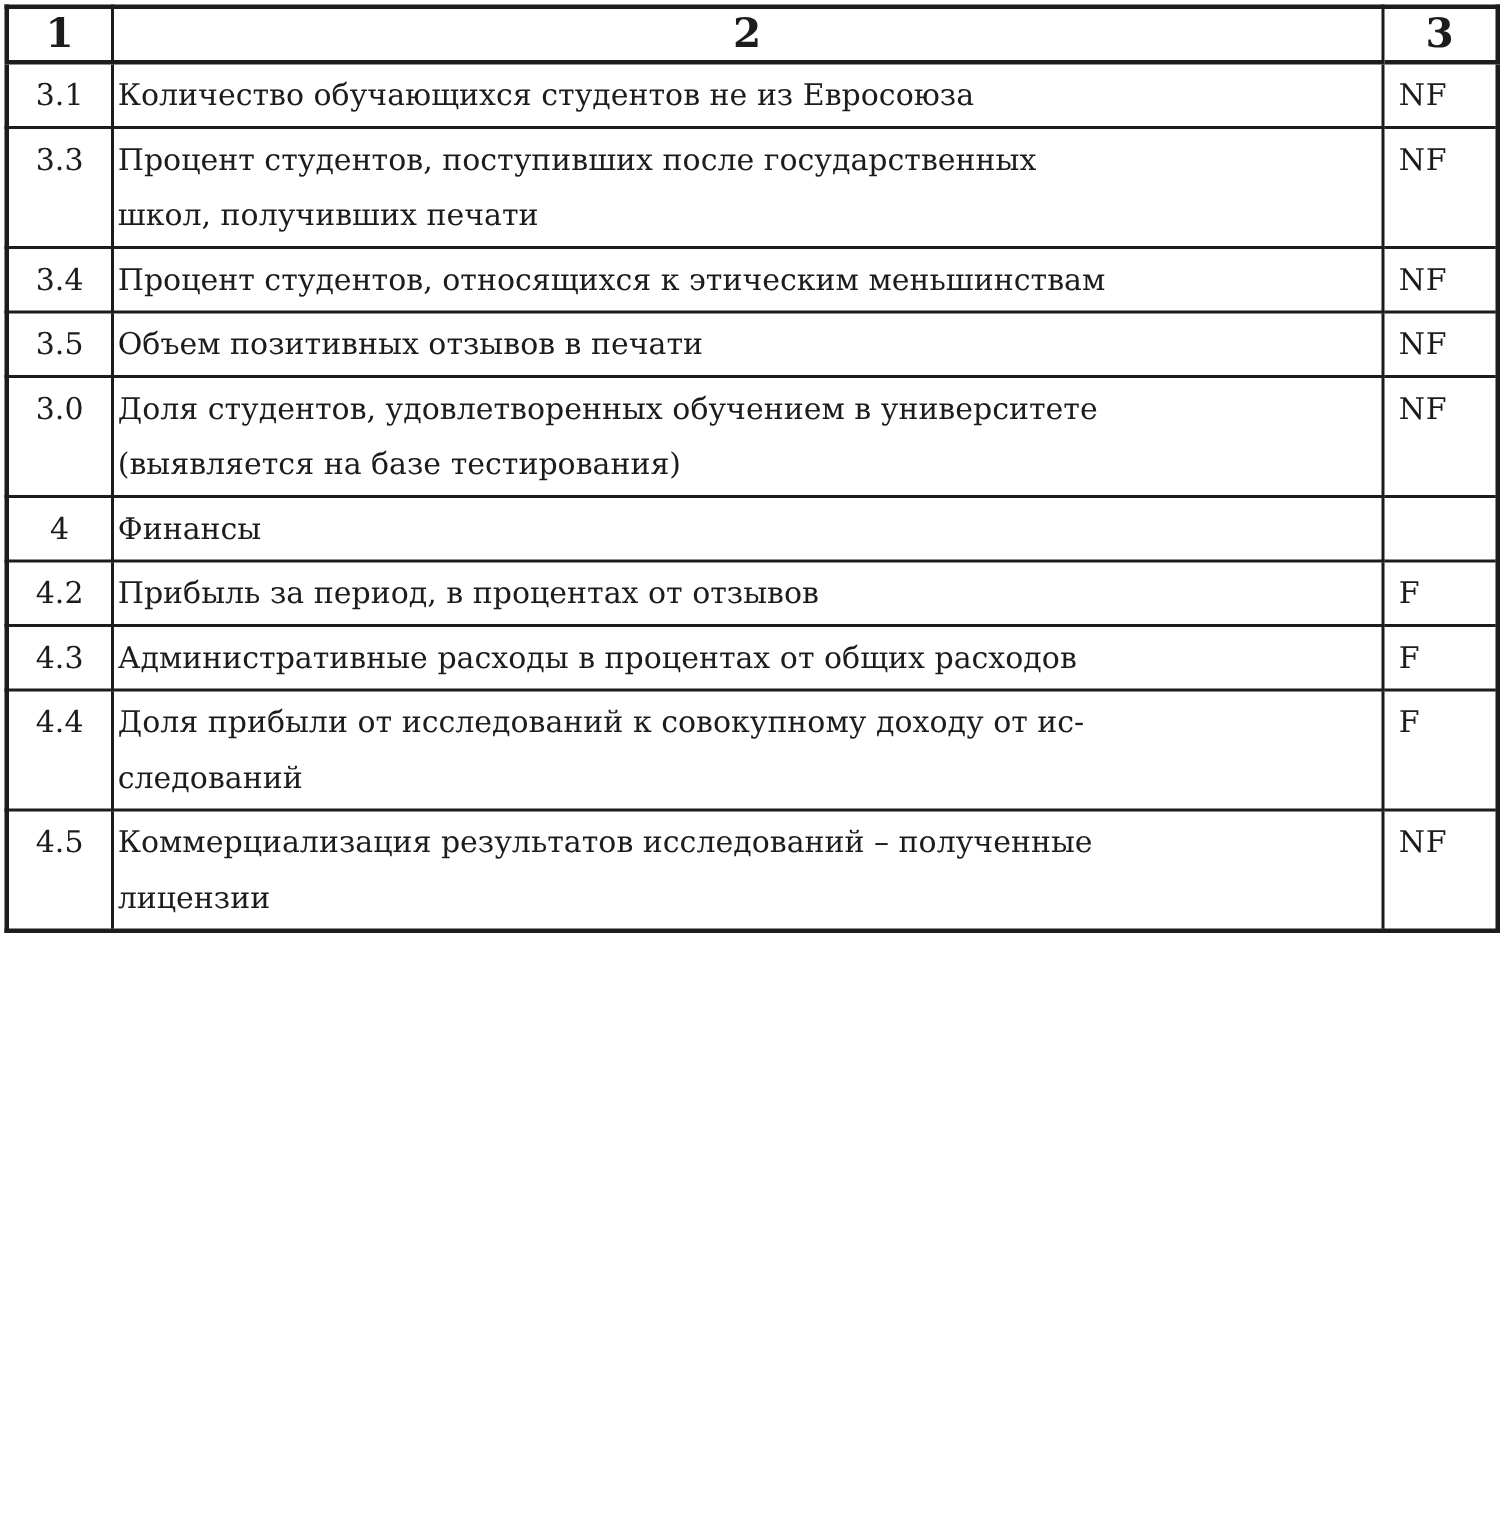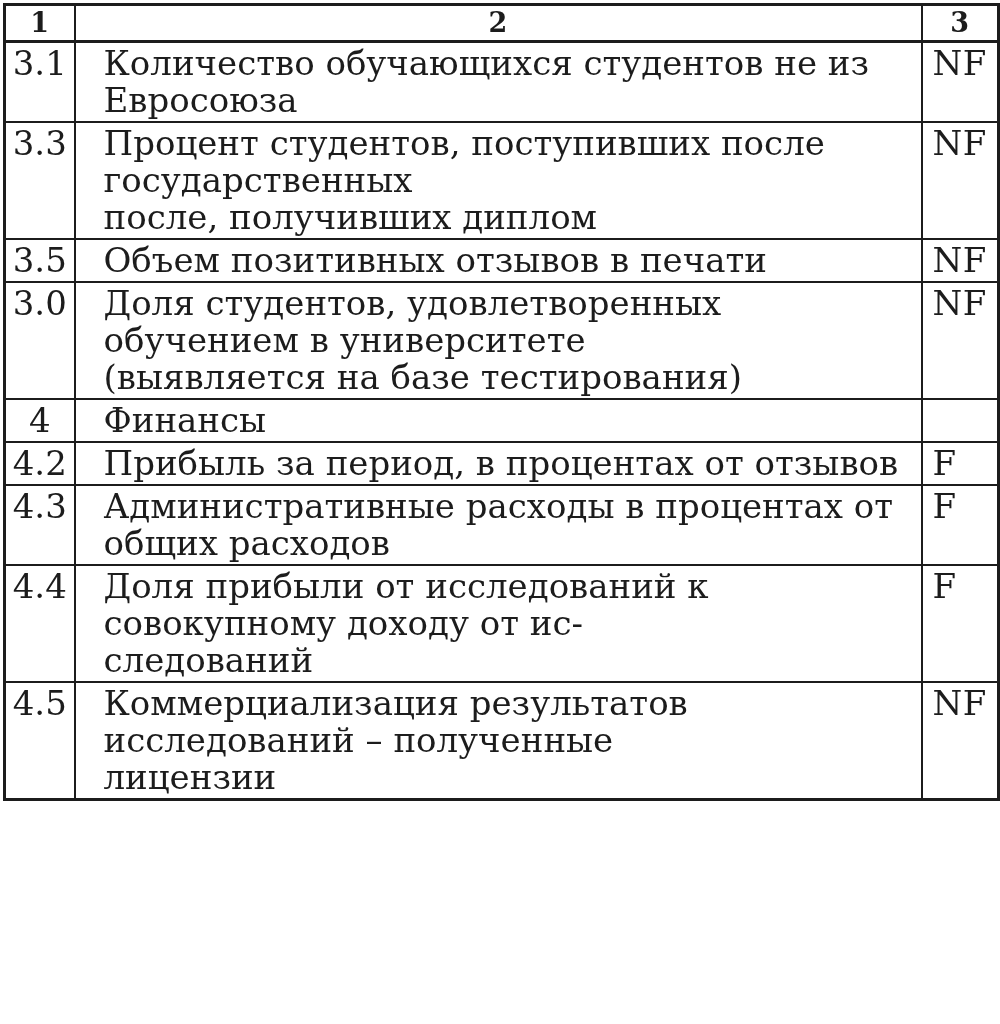--- a/index.html
+++ b/index.html
@@ -33,33 +33,33 @@
   }
   thead th {
     font-size: 27px;
     font-weight: bold;
     line-height: 30px;
     padding: 2px 4px;
     text-align: center;
     border-bottom: 3px solid #1c1c1c;
   }
   tbody td {
-    font-size: 34px;
+    font-size: 20px;
     line-height: 37px;
     vertical-align: top;
     padding: 2px 10px 2px 10px;
   }
   td.cell-num {
     text-align: center;
     padding-left: 2px;
     padding-right: 2px;
   }
   td.cell-text {
     text-align: left;
-    padding-left: 28px;
+    padding-left: 3px;
     white-space: pre-line;
   }
   td.cell-type {
     text-align: left;
     letter-spacing: 0.5px;
   }
 </style>
 </head>
 <body>
 
@@ -79,21 +79,26 @@
     </thead>
     <tbody id="table-body">
         <tr>
           <td class="cell-num">3.1</td>
           <td class="cell-text">Количество обучающихся студентов не из Евросоюза</td>
           <td class="cell-type">NF</td>
         </tr>
         <tr>
           <td class="cell-num">3.3</td>
           <td class="cell-text">Процент студентов, поступивших после государственных
-после, получивших диплом</td>
+школ, получивших печати</td>
+          <td class="cell-type">NF</td>
+        </tr>
+        <tr>
+          <td class="cell-num">3.4</td>
+          <td class="cell-text">Процент студентов, относящихся к этическим меньшинствам</td>
           <td class="cell-type">NF</td>
         </tr>
         <tr>
           <td class="cell-num">3.5</td>
           <td class="cell-text">Объем позитивных отзывов в печати</td>
           <td class="cell-type">NF</td>
         </tr>
         <tr>
           <td class="cell-num">3.0</td>
           <td class="cell-text">Доля студентов, удовлетворенных обучением в университете

